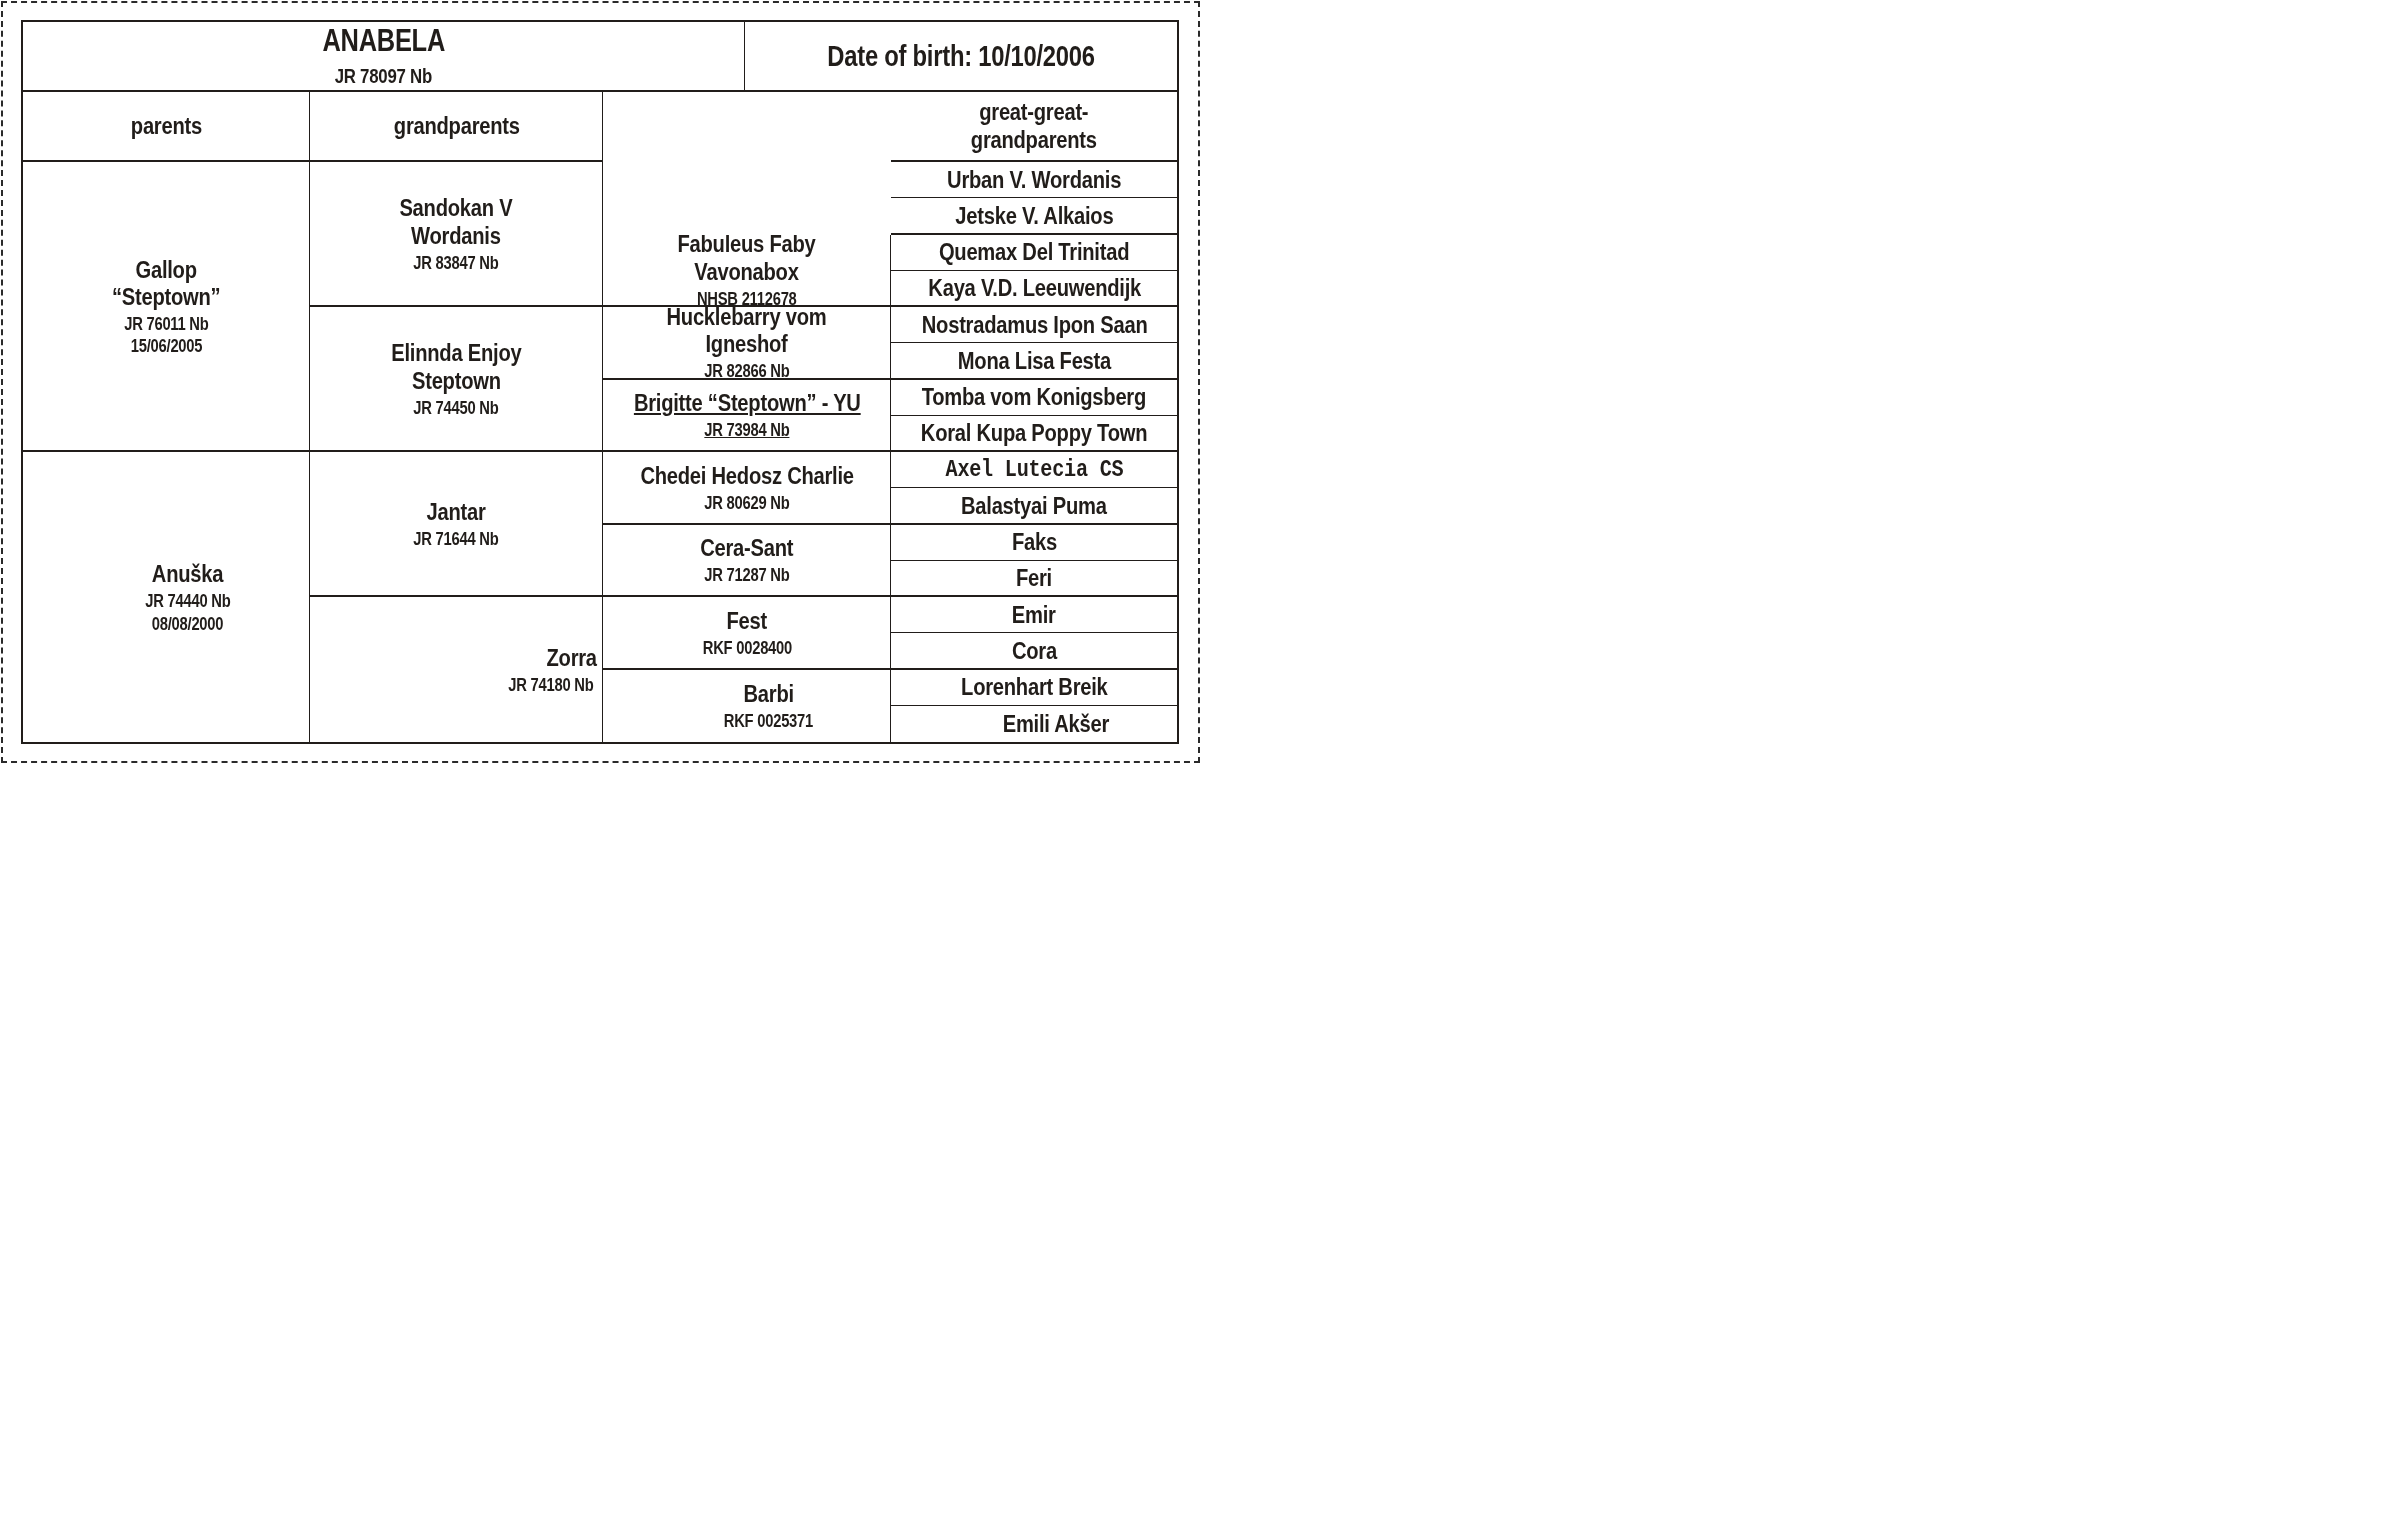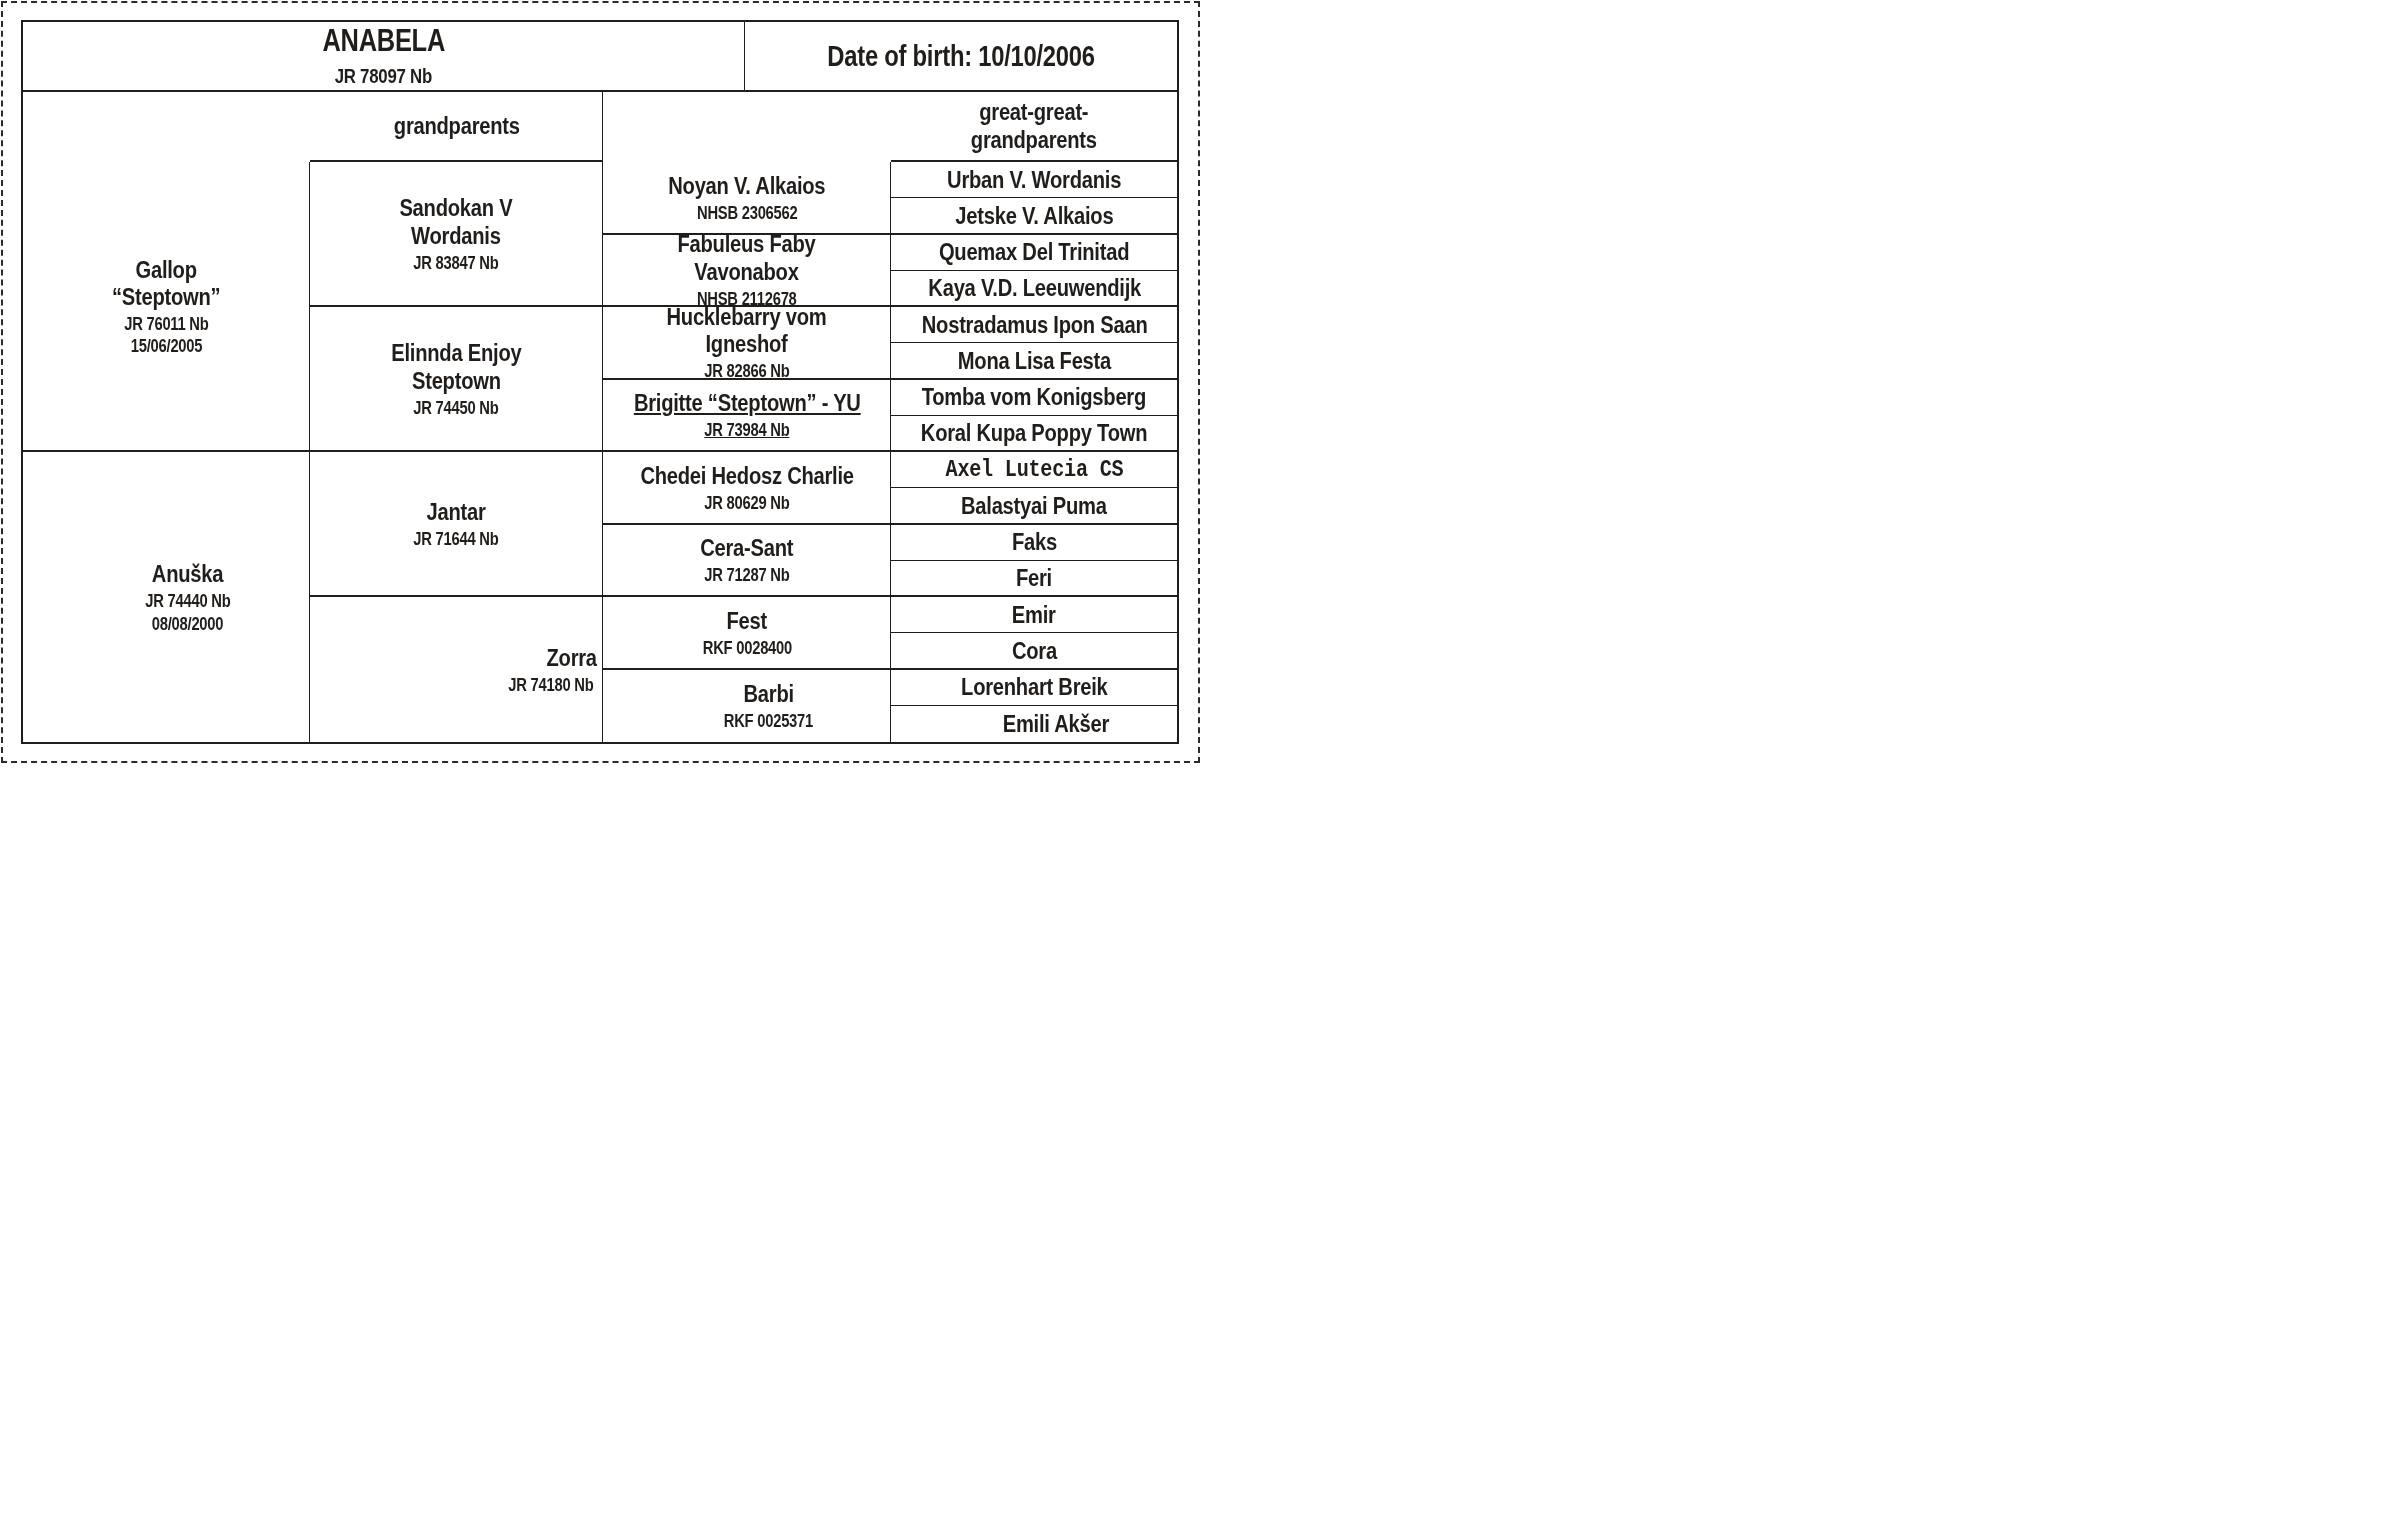--- a/index.html
+++ b/index.html
@@ -80,20 +80,23 @@
 <div class="pedigree">
 
   <div class="cell c-anabela tb">
     <span class="t title">ANABELA</span>
     <span class="t sub">JR 78097 Nb</span>
   </div>
   <div class="cell c-dob tb nr">
     <span class="t date">Date of birth: 10/10/2006</span>
   </div>
 
+  <div class="cell c-h1 tb">
+    <span class="t hdr">parents</span>
+  </div>
   <div class="cell c-h2 tb">
     <span class="t hdr">grandparents</span>
   </div>
   <div class="cell c-h4 tb nr">
     <span class="t hdr">great-great-
 grandparents</span>
   </div>
 
   <div class="cell c-p0 tb">
     <span class="t nm">Gallop
@@ -119,24 +122,20 @@
   </div>
   <div class="cell c-g2 tb">
     <span class="t nm">Jantar</span>
     <span class="t rg">JR 71644 Nb</span>
   </div>
   <div class="cell c-g3 nb">
     <span class="t nm">Zorra</span>
     <span class="t rg">JR 74180 Nb</span>
   </div>
 
-  <div class="cell c-gg0 tb">
-    <span class="t nm">Noyan V. Alkaios</span>
-    <span class="t rg">NHSB 2306562</span>
-  </div>
   <div class="cell c-gg1 tb">
     <span class="t nm">Fabuleus Faby Vavonabox</span>
     <span class="t rg">NHSB 2112678</span>
   </div>
   <div class="cell c-gg2 tb">
     <span class="t nm">Hucklebarry vom Igneshof</span>
     <span class="t rg">JR 82866 Nb</span>
   </div>
   <div class="cell c-gg3 tb">
     <span class="t nm">Brigitte “Steptown” - YU</span>

